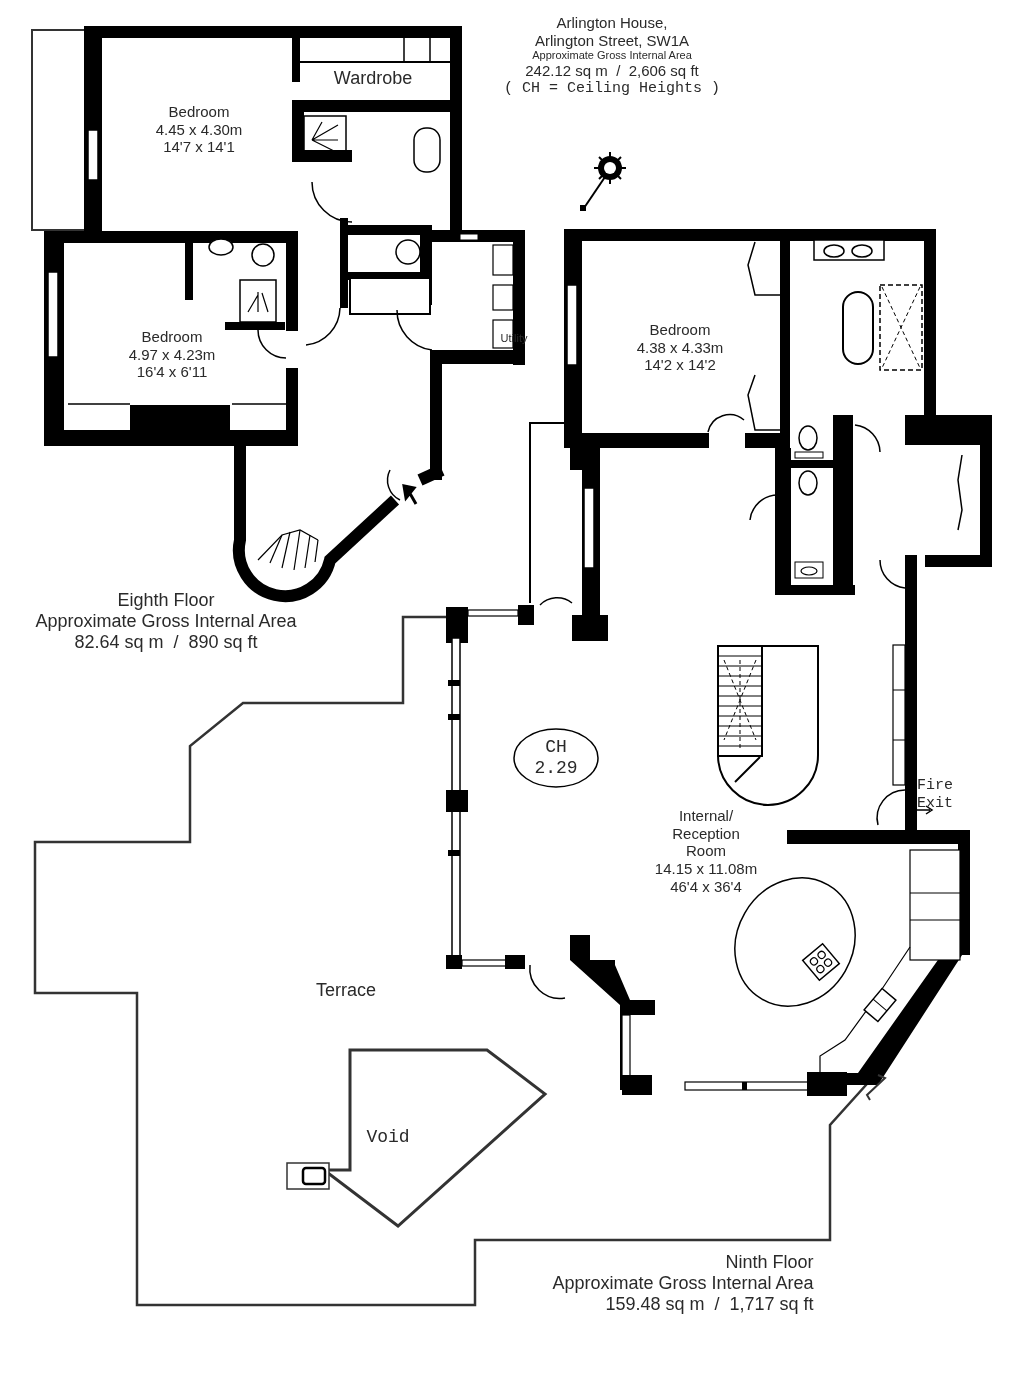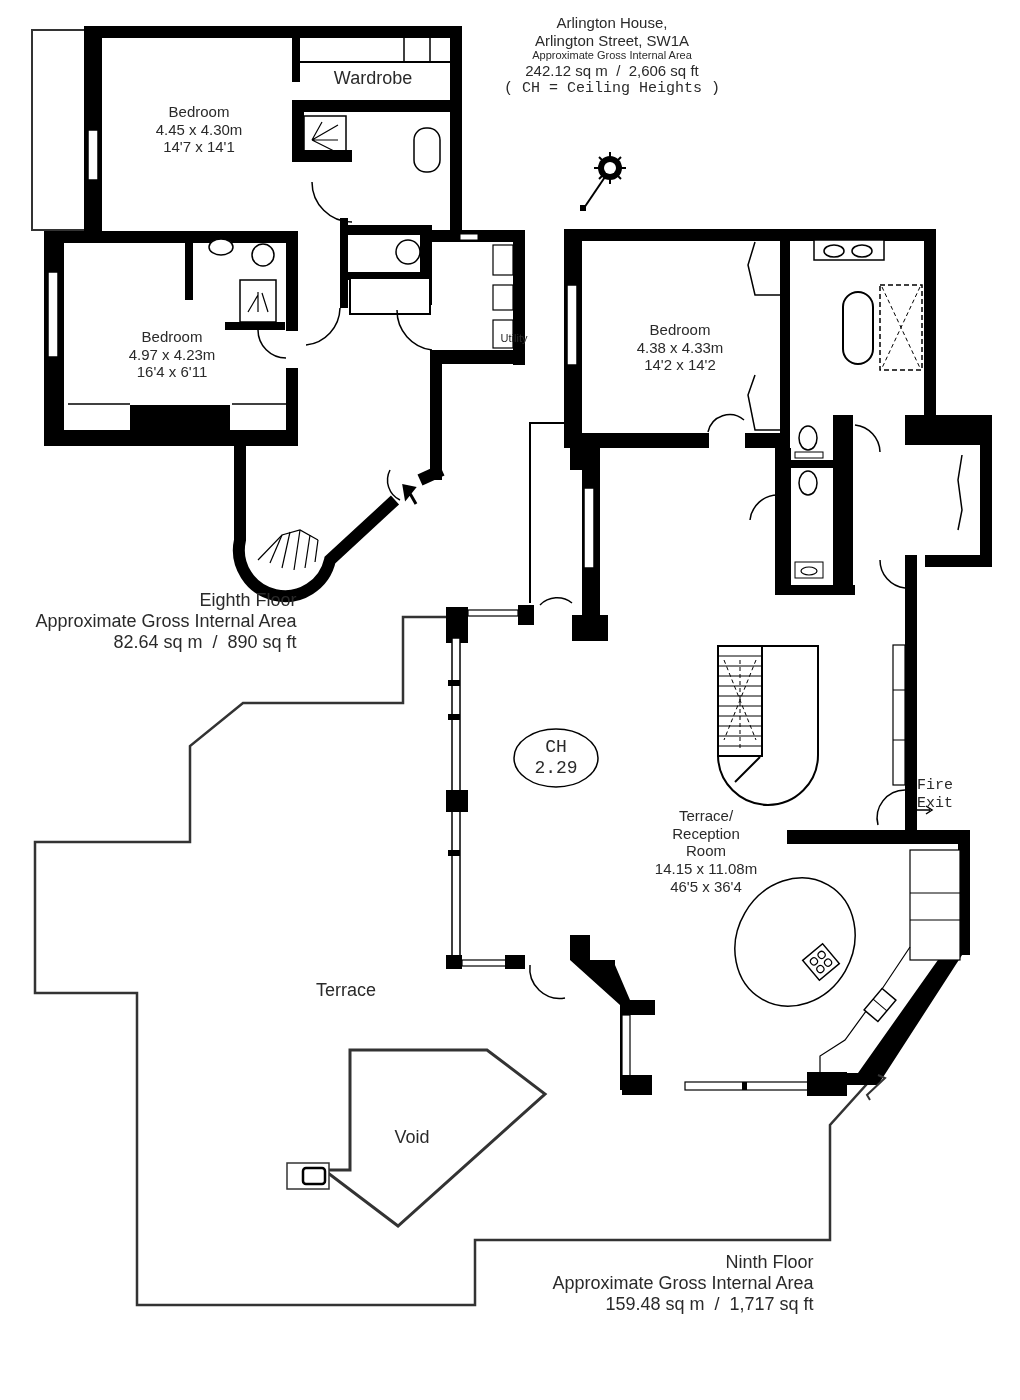--- a/index.html
+++ b/index.html
@@ -275,46 +275,46 @@
   </div>
 
   <div class="lbl t-sm" style="left:466px; top:332px;margin-left:48px;">Utility</div>
 
   <div class="lbl" style="left:680px; top:321px;">
     <div class="room-name">Bedroom</div>
     <div class="room-dim">4.38 x 4.33m</div>
     <div class="room-dim">14'2 x 14'2</div>
   </div>
 
-  <div class="lbl t-md" style="left:166px; top:590px;text-align:right;">
+  <div class="lbl t-md" style="left:166px; top:590px;">
     <div>Eighth Floor</div>
     <div>Approximate Gross Internal Area</div>
     <div style="white-space:pre;">82.64 sq m  /  890 sq ft</div>
   </div>
 
   <div class="lbl t-md" style="left:556px; top:737px;font-family:Liberation Mono, monospace;">
     <div>CH</div>
     <div>2.29</div>
   </div>
 
   <div class="lbl t-xs" style="left:935px; top:777px; text-align:right;">
     <div>Fire</div>
     <div>Exit</div>
   </div>
 
   <div class="lbl" style="left:706px; top:807px;">
-    <div class="room-name">Terrace/</div>
+    <div class="room-name">Internal/</div>
     <div class="room-name">Reception</div>
     <div class="room-name">Room</div>
     <div class="room-dim">14.15 x 11.08m</div>
-    <div class="room-dim">46'5 x 36'4</div>
+    <div class="room-dim">46'4 x 36'4</div>
   </div>
 
   <div class="lbl t-md" style="left:346px; top:980px;">Terrace</div>
-  <div class="lbl t-md" style="left:412px; top:1127px;">Void</div>
+  <div class="lbl t-md" style="left:388px; top:1127px;font-family:Liberation Mono, monospace;">Void</div>
 
   <div class="lbl t-md" style="left:683px; top:1252px;text-align:right;">
     <div>Ninth Floor</div>
     <div>Approximate Gross Internal Area</div>
     <div style="white-space:pre;">159.48 sq m  /  1,717 sq ft</div>
   </div>
 
 </div>
 
 </body></html>

